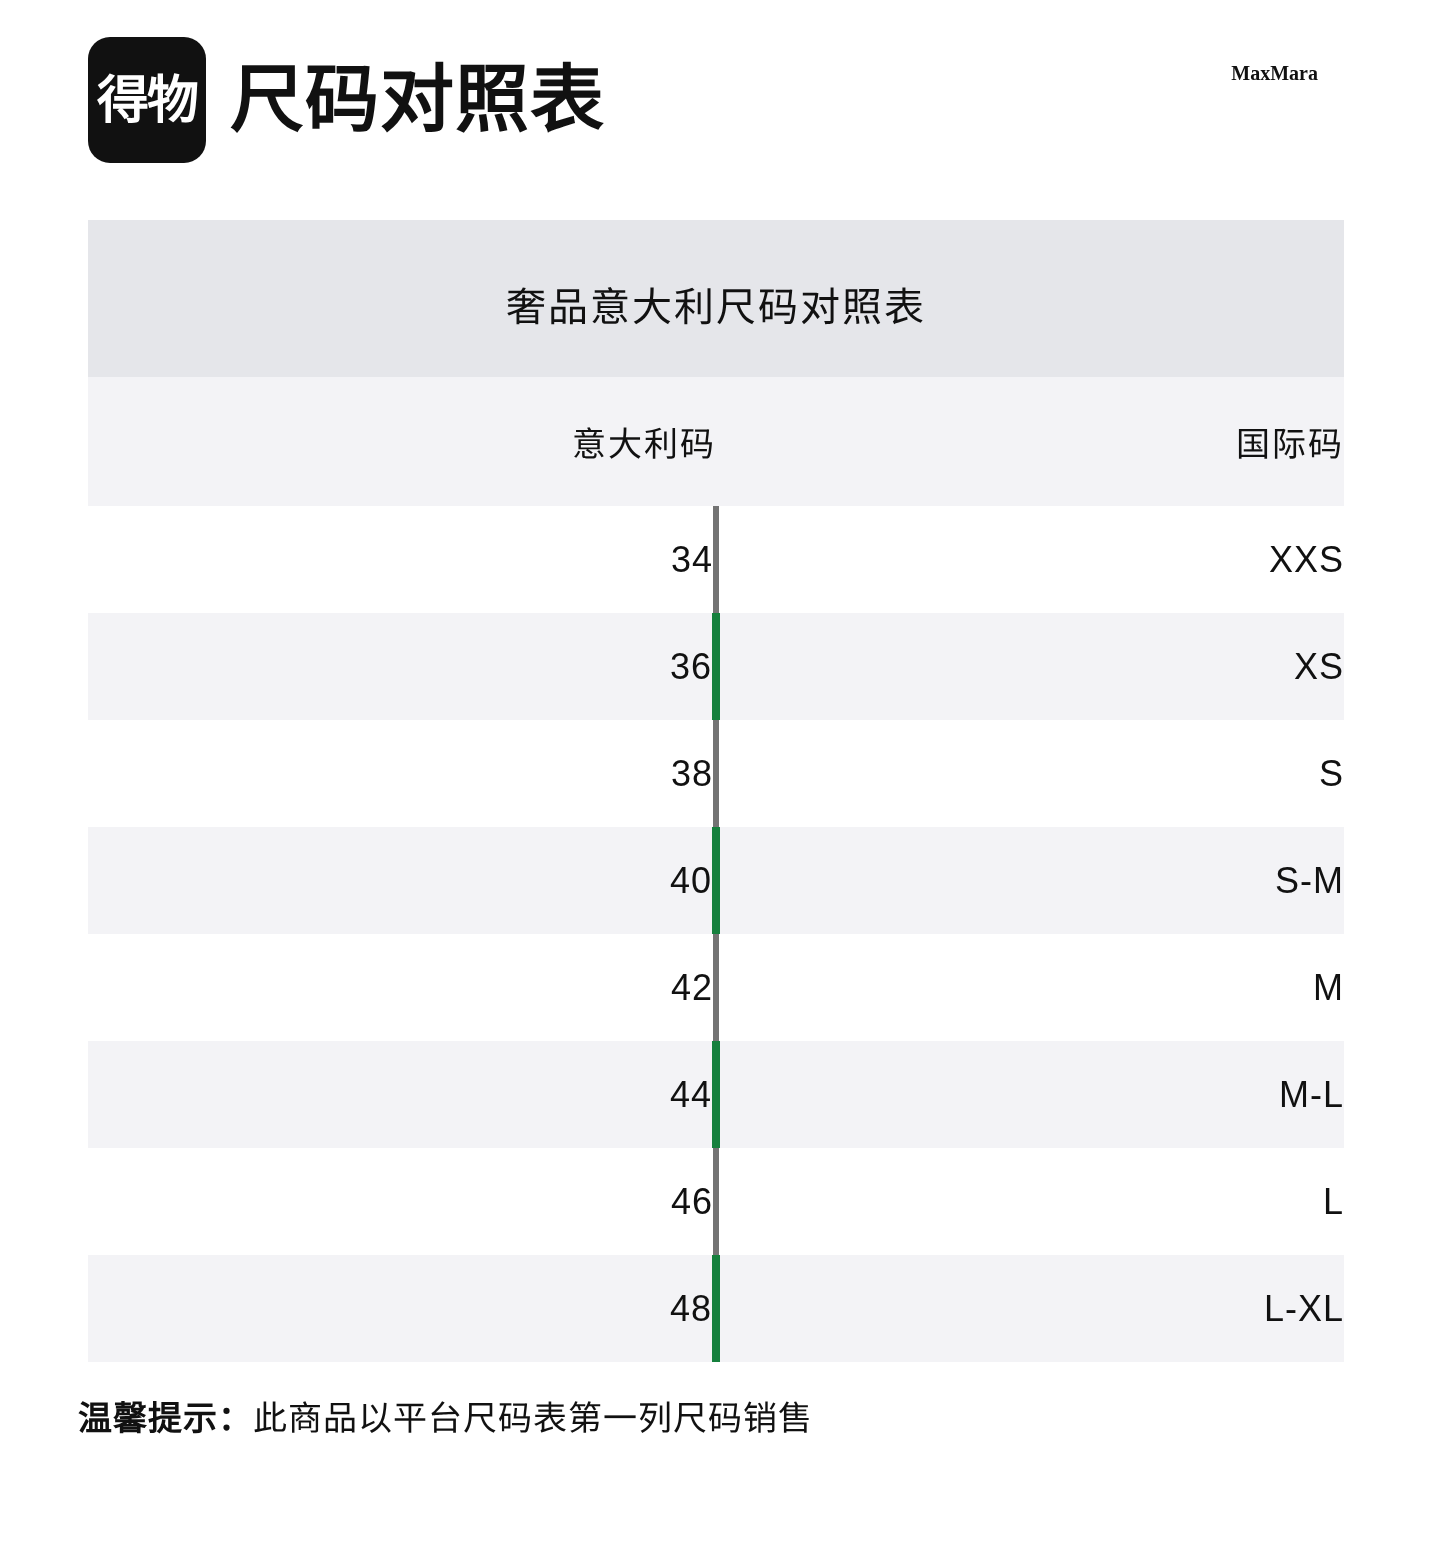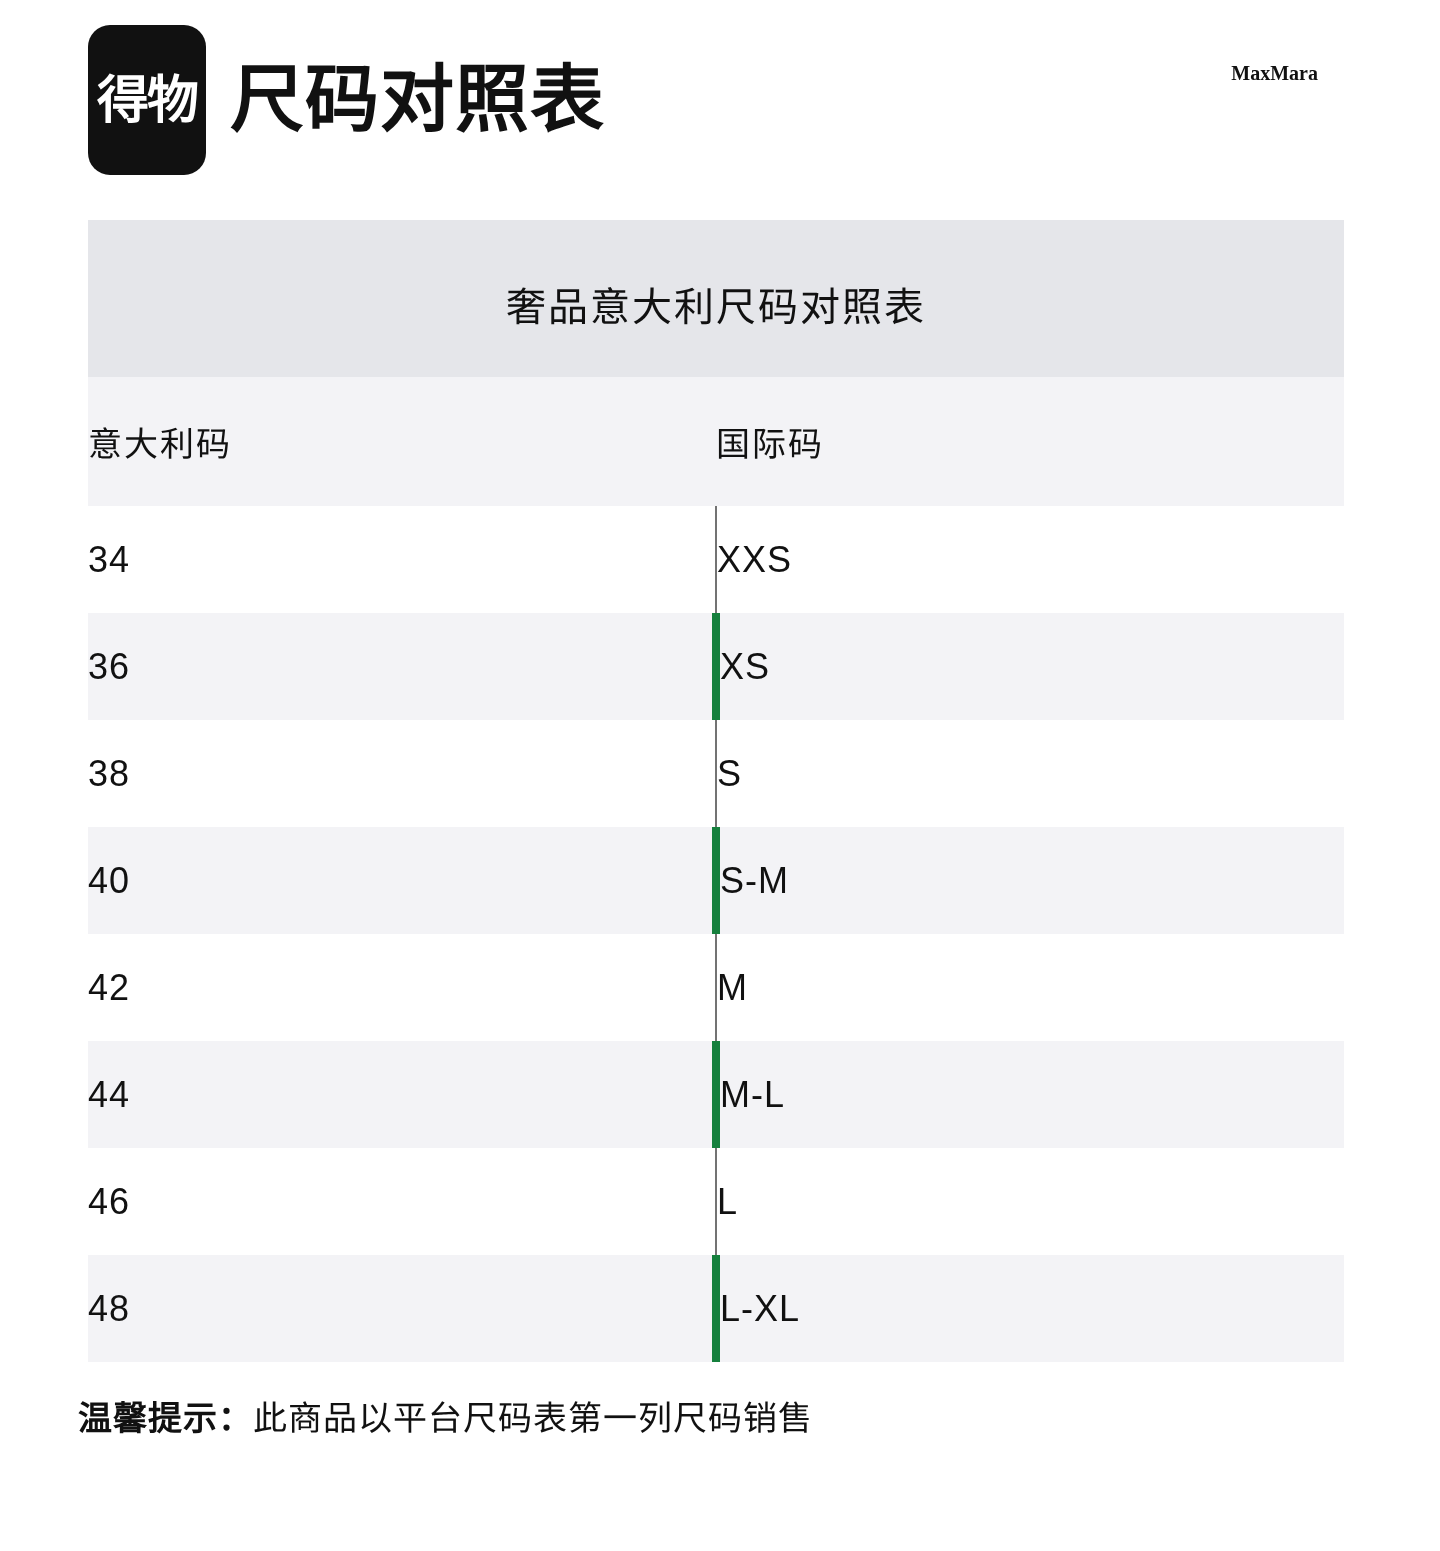--- a/index.html
+++ b/index.html
@@ -26,21 +26,21 @@
   .header {
     display: flex;
     align-items: center;
     padding: 30px 0 0 88px;
     height: 170px;
     box-sizing: border-box;
     position: relative;
   }
   .logo-badge {
     width: 118px;
-    height: 150px;
+    height: 126px;
     border-radius: 22px;
     background: #111111;
     display: flex;
     align-items: center;
     justify-content: center;
     flex: 0 0 auto;
   }
   .logo-badge span {
     color: #ffffff;
     font-size: 52px;
@@ -83,21 +83,21 @@
     letter-spacing: 2px;
     padding: 55px 0 44px 0;
     color: #111111;
   }
   table {
     width: 100%;
     border-collapse: collapse;
     table-layout: fixed;
   }
   th, td {
-    text-align: left;
+    text-align: right;
     font-weight: 400;
     color: #111111;
   }
   thead th {
     font-size: 34px;
     padding: 40px 0 40px 0;
     background: #f3f3f6;
     letter-spacing: 2px;
   }
   tbody td {
@@ -106,21 +106,21 @@
     padding: 0;
     letter-spacing: 1px;
   }
   tbody tr.odd td {
     background: #ffffff;
   }
   tbody tr.even td {
     background: #f3f3f6;
   }
   tbody tr.odd td:first-child {
-    border-right: 2px solid #737373;
+    border-right: 6px solid #737373;
   }
   tbody td:first-child {
     border-right: 8px solid #15803d;
   }
   tbody tr.odd td {
     border-right-color: #f1f1f4;
   }
 
   
   .note {

